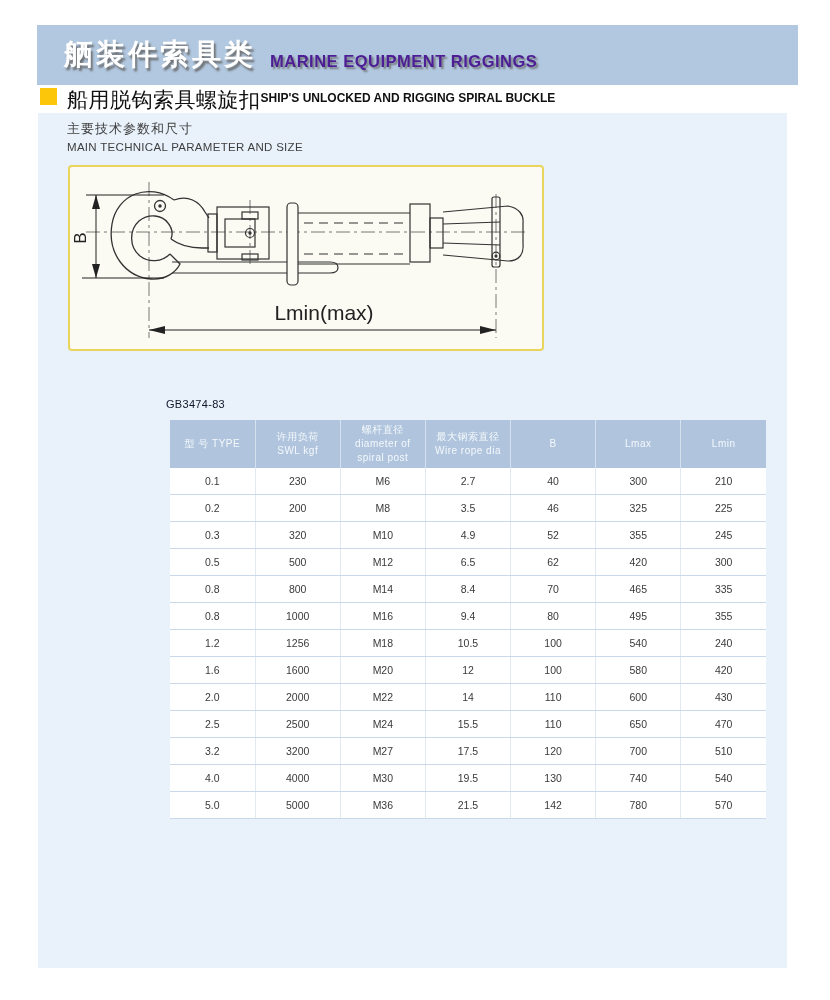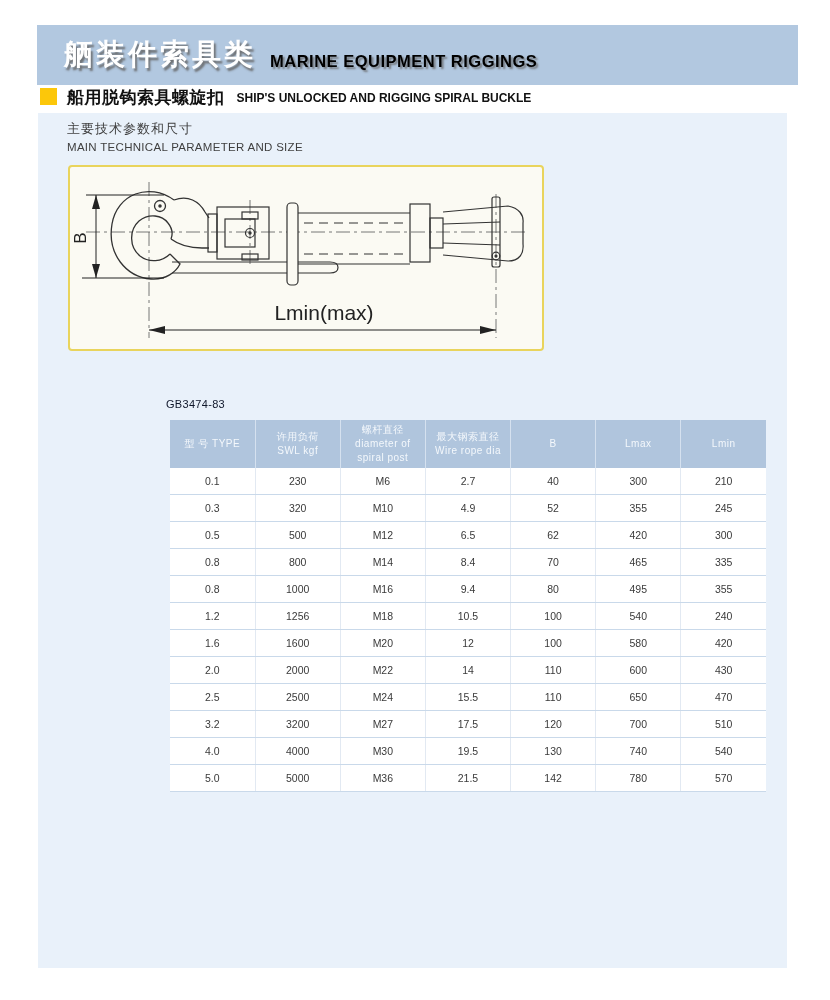--- a/index.html
+++ b/index.html
@@ -4,28 +4,28 @@
 <style>
   html,body { margin:0; padding:0; background:#ffffff; }
   body { width:830px; height:1000px; font-family:"Liberation Sans", sans-serif; position:relative; }
   .page { position:absolute; left:0; top:0; width:830px; height:1000px; background:#fff; overflow:hidden; }
 
   
   .header-band { position:absolute; left:37px; top:25px; width:761px; height:60px;
                  background:var(--band,#b2c8e0); display:flex; align-items:center; }
   .title-zh { margin-left:27px; font-size:29px; font-weight:bold; color:#fff; letter-spacing:3px;
               text-shadow:2px 3px 2px rgba(100,100,100,0.85); white-space:nowrap; }
-  .title-en { margin-left:14px; margin-top:12px; font-size:16.5px; font-weight:bold; color:#000000;
+  .title-en { margin-left:14px; margin-top:12px; font-size:16.5px; font-weight:bold; color:#4c1d95;
               letter-spacing:0.5px; text-shadow:2px 2px 2px rgba(100,100,100,0.8); white-space:nowrap; }
 
   
   .subtitle-row { position:absolute; left:40px; top:86px; display:flex; align-items:flex-start; }
   .bullet { width:17px; height:17px; background:var(--bullet,#fcc70a); margin-top:2px; flex:0 0 auto; }
-  .sub-zh { margin-left:10px; font-size:17px; font-weight:bold; color:#111; letter-spacing:0.5px; white-space:nowrap; }
-  .sub-en { margin-left:12px; margin-top:5px; font-size:12px; font-weight:bold; color:#111; white-space:nowrap; }
+  .sub-zh { margin-left:10px; font-size:21px; font-weight:normal; color:#111; letter-spacing:0.5px; white-space:nowrap; }
+  .sub-en { margin-top:5px; font-size:12px; font-weight:bold; color:#111; white-space:nowrap; }
 
   
   .panel { position:absolute; left:38px; top:113px; width:749px; height:855px; background:var(--panel,#e9f1fa); }
 
   .section-text { position:absolute; left:67px; top:120px; color:#3f3f3f; }
   .sec-zh { font-size:13px; letter-spacing:1px; }
   .sec-en { font-size:11.5px; margin-top:3px; letter-spacing:0.3px; }
 
   
   .draw-box { position:absolute; left:68px; top:165px; width:472px; height:182px;
@@ -183,20 +183,29 @@
         <tr>
           <td>0.1</td>
           <td>230</td>
           <td>M6</td>
           <td>2.7</td>
           <td>40</td>
           <td>300</td>
           <td>210</td>
         </tr>
         <tr>
+          <td>0.2</td>
+          <td>200</td>
+          <td>M8</td>
+          <td>3.5</td>
+          <td>46</td>
+          <td>325</td>
+          <td>225</td>
+        </tr>
+        <tr>
           <td>0.3</td>
           <td>320</td>
           <td>M10</td>
           <td>4.9</td>
           <td>52</td>
           <td>355</td>
           <td>245</td>
         </tr>
         <tr>
           <td>0.5</td>

